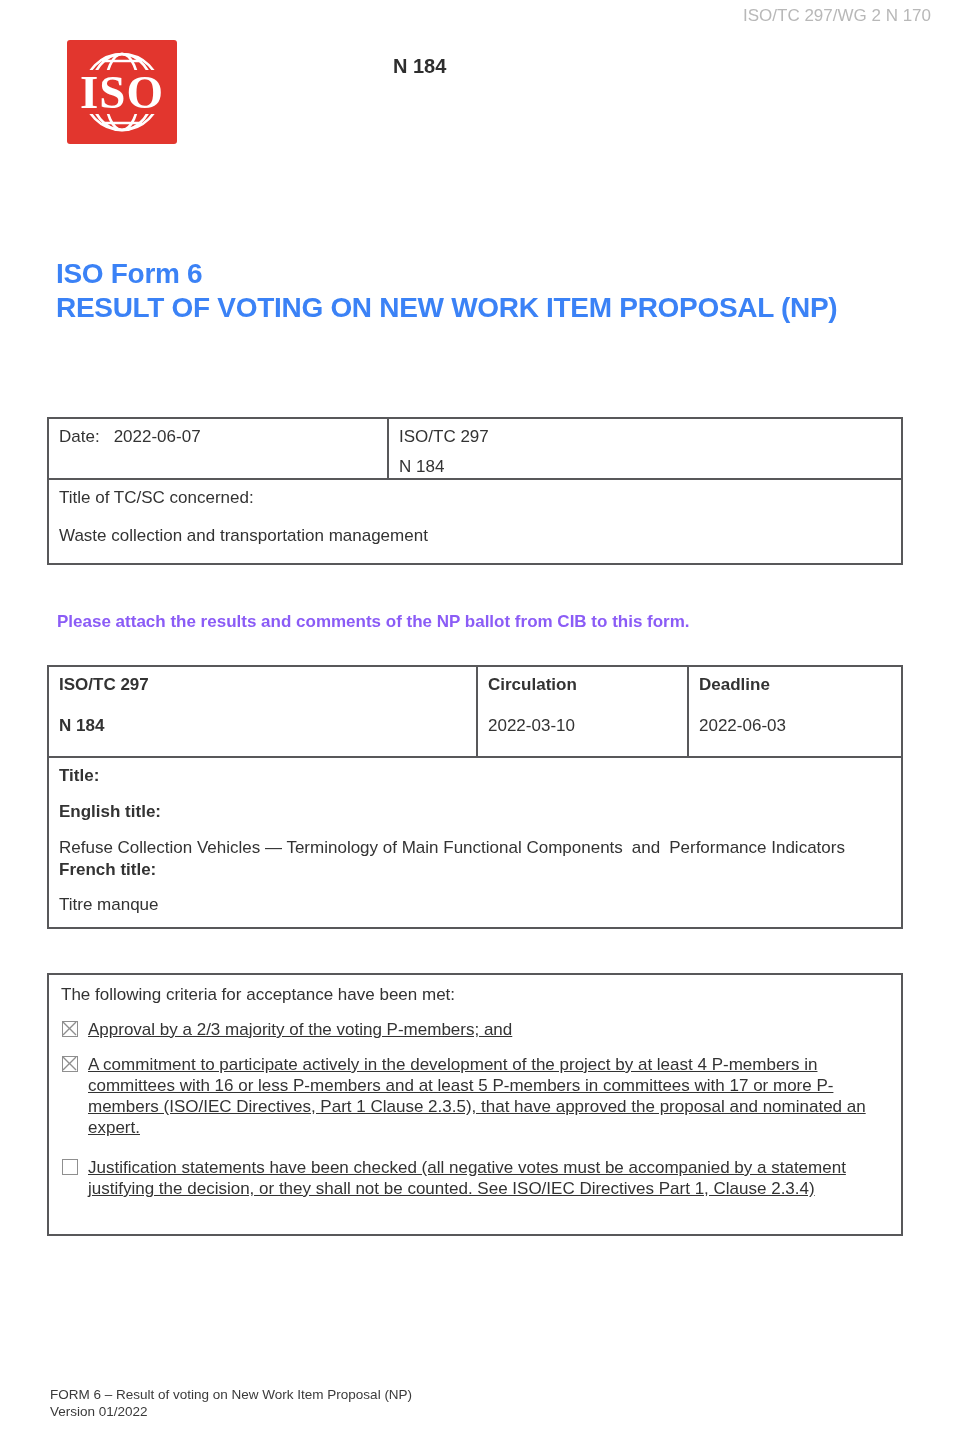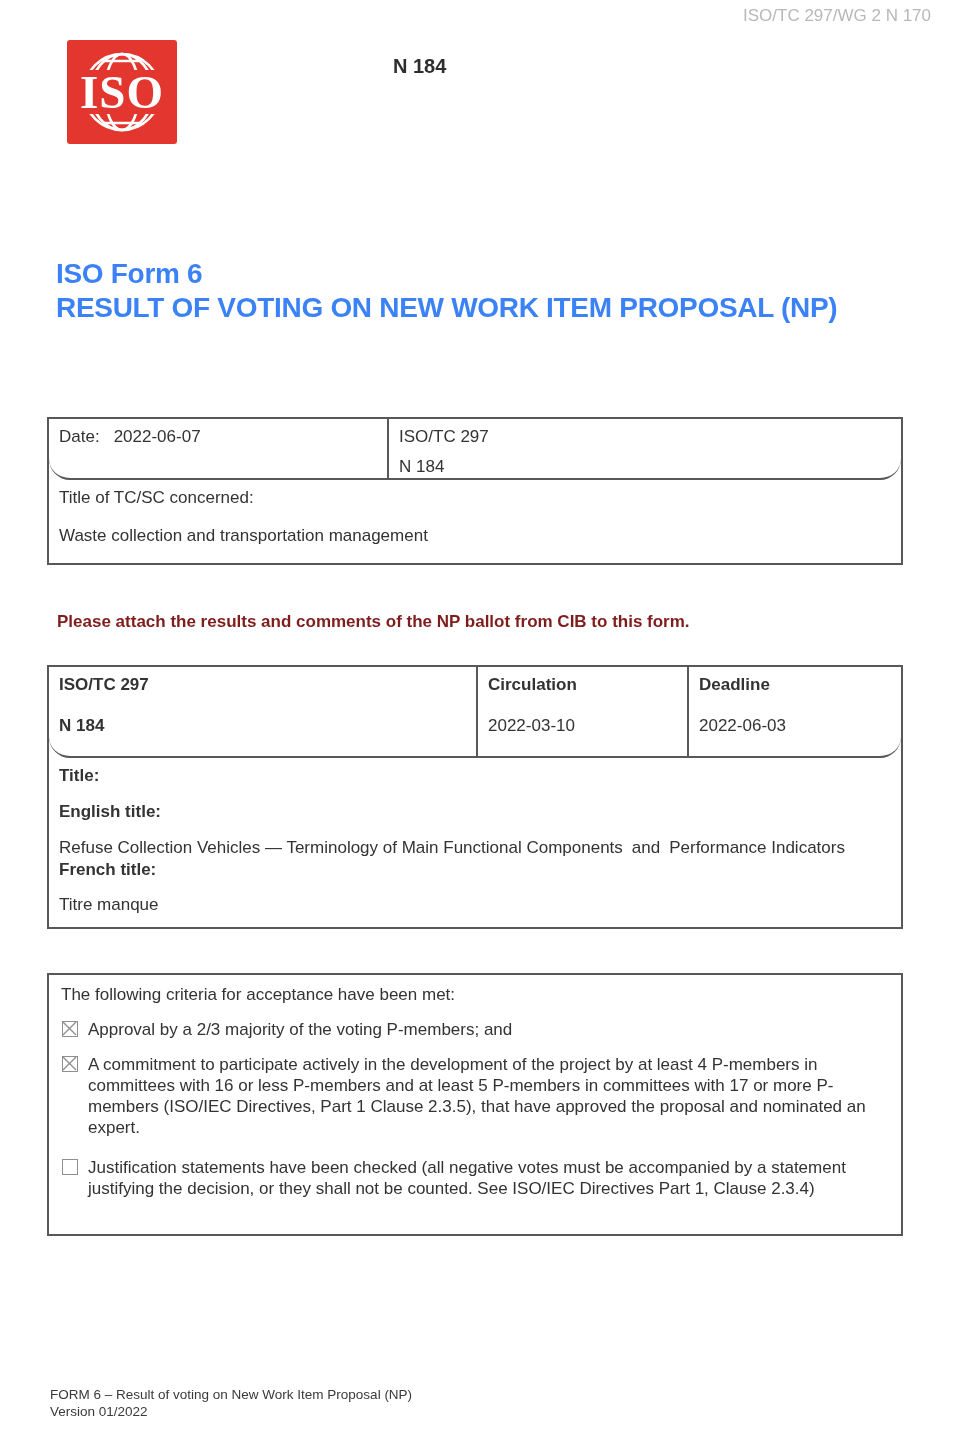--- a/index.html
+++ b/index.html
@@ -33,35 +33,35 @@
     position:absolute;left:56px;top:257px;
     font-size:28px;font-weight:bold;line-height:34px;
     color:#3b82f6;letter-spacing:-0.3px;white-space:nowrap;
   }
   
   .tbl{
     position:absolute;left:47px;width:856px;
     border:2px solid var(--border);
     font-size:17px;color:#333;line-height:20px;
   }
-  .row{display:flex;border-radius:21px;}
+  .row{display:flex;}
   .cell{padding:8px 10px;}
   
   .info-tbl{top:417px;}
   .info-r1{height:61px;border-bottom:2px solid var(--border);}
   .info-c1{width:340px;border-right:2px solid var(--border);}
   .date-value{margin-left:14px;}
   .info-c2{flex:1;}
   .line2{margin-top:10px;}
   .info-r2{height:83px;}
   .info-r2 .value{margin-top:18px;}
   
   .attach-note{
     position:absolute;left:57px;top:612px;
-    font-size:17px;font-weight:bold;color:#7f1d1d;
+    font-size:17px;font-weight:bold;color:#8b5cf6;
   }
   
   .ballot-tbl{top:665px;}
   .ballot-r1{height:91px;border-bottom:2px solid var(--border);}
   .ballot-c1{width:429px;border-right:2px solid var(--border);font-weight:bold;}
   .ballot-c2{width:211px;border-right:2px solid var(--border);}
   .ballot-c3{flex:1;}
   .ballot-r1 .line2{margin-top:21px;}
   .col-head{font-weight:bold;}
   .ballot-r2{display:block;padding:8px 10px 12px 10px;}
@@ -84,21 +84,21 @@
     flex:0 0 auto;width:16px;height:16px;
     border:1.5px solid var(--checkbox);
     margin:2px 10px 0 1px;position:relative;background:#fff;
   }
   .cb svg{
     position:absolute;left:-1px;top:-1px;width:15px;height:15px;
     display:none;
   }
   .cb.checked svg{display:block;}
   .cb line{stroke:var(--checkbox);stroke-width:1.4;}
-  .crit-text{flex:1;}
+  .crit-text{flex:1;text-decoration:underline;}
   
   .footer{
     position:absolute;left:50px;top:1386px;
     font-size:13.5px;line-height:17px;color:#3a3a3a;
   }
 </style>
 </head>
 <body>
 
 <div class="page">

